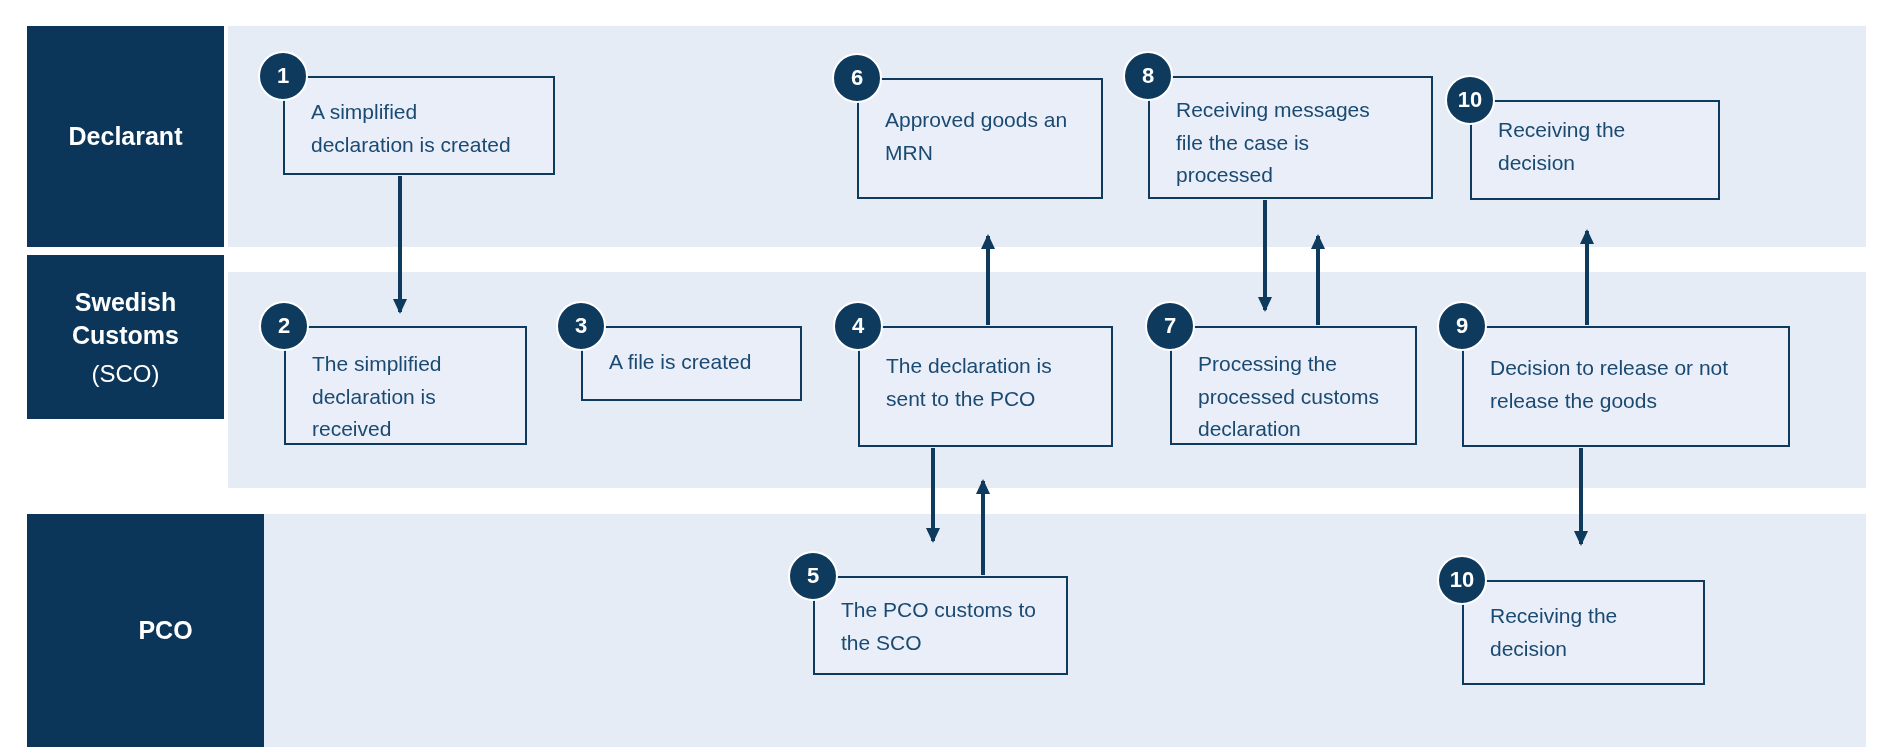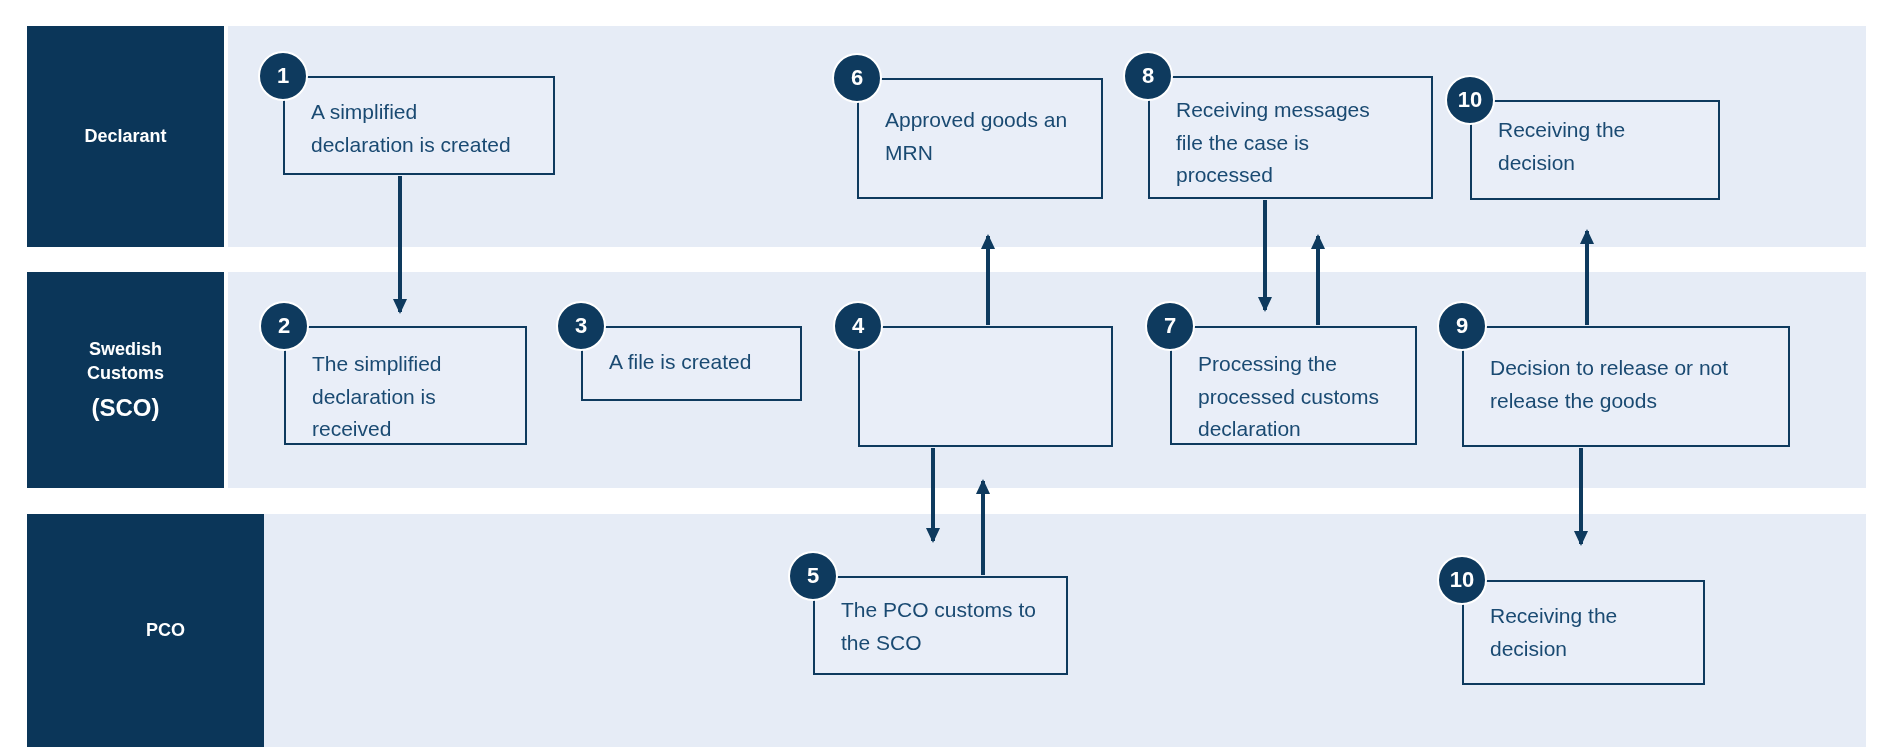--- a/index.html
+++ b/index.html
@@ -16,24 +16,24 @@
   #bg-sco{top:272px;height:216px;}
   #bg-pco{top:514px;height:233px;}
 
   
   .lane-label{
     position:absolute;left:27px;width:197px;background:#0b3659;color:#ffffff;
     display:flex;flex-direction:column;align-items:center;justify-content:center;
     text-align:center;
   }
   #label-declarant{top:26px;height:221px;}
-  #label-sco{top:272px;height:216px;}
+  #label-sco{top:255px;height:164px;}
   #label-pco{top:514px;height:233px;padding-left:40px;}
-  .lane-title{font-weight:bold;font-size:18px;line-height:1.32;white-space:pre-line;}
-  .lane-sub{font-size:24px;font-weight:bold;margin-top:8px;}
+  .lane-title{font-weight:bold;font-size:25px;line-height:1.32;white-space:pre-line;}
+  .lane-sub{font-size:24px;font-weight:normal;margin-top:8px;}
   .lane-sub:empty{display:none;margin:0;}
 
   
   .step{
     position:absolute;box-sizing:border-box;
     background:#e9eef8;border:2px solid #0e3a5e;
     color:#1a4a72;font-size:21px;line-height:1.55;
   }
   .step .txt{display:block;white-space:pre-line;}
   #box-1  {left:283px; top:76px;  width:272px;height:99px; padding:18px 10px 0 26px;}
@@ -108,20 +108,22 @@
     <span class="txt">The simplified
 declaration is
 received</span>
   </div>
   <div class="step" id="box-3">
     <span class="num">3</span>
     <span class="txt">A file is created</span>
   </div>
   <div class="step" id="box-4">
     <span class="num">4</span>
+    <span class="txt">The declaration is
+sent to the PCO</span>
   </div>
   <div class="step" id="box-5">
     <span class="num">5</span>
     <span class="txt">The PCO customs to
 the SCO</span>
   </div>
   <div class="step" id="box-6">
     <span class="num">6</span>
     <span class="txt">Approved goods an
 MRN</span>

